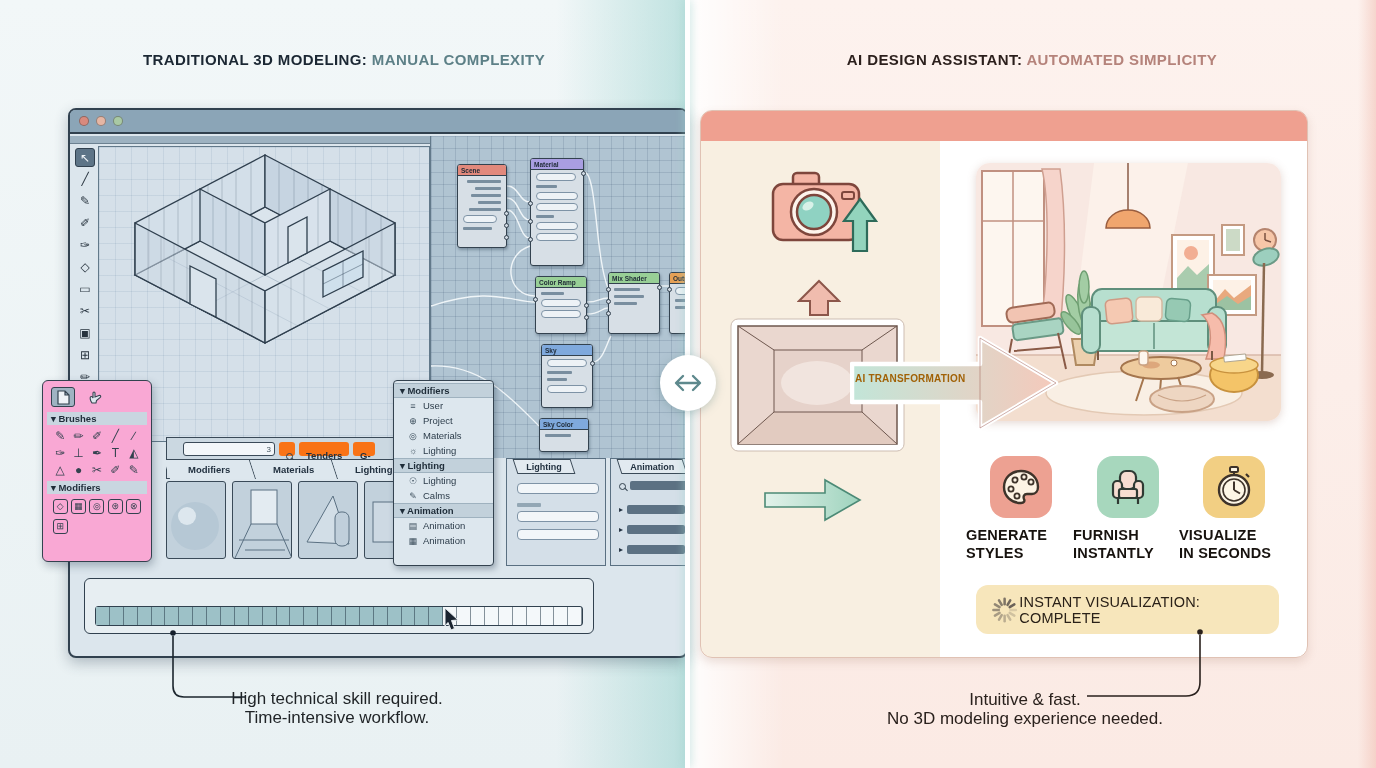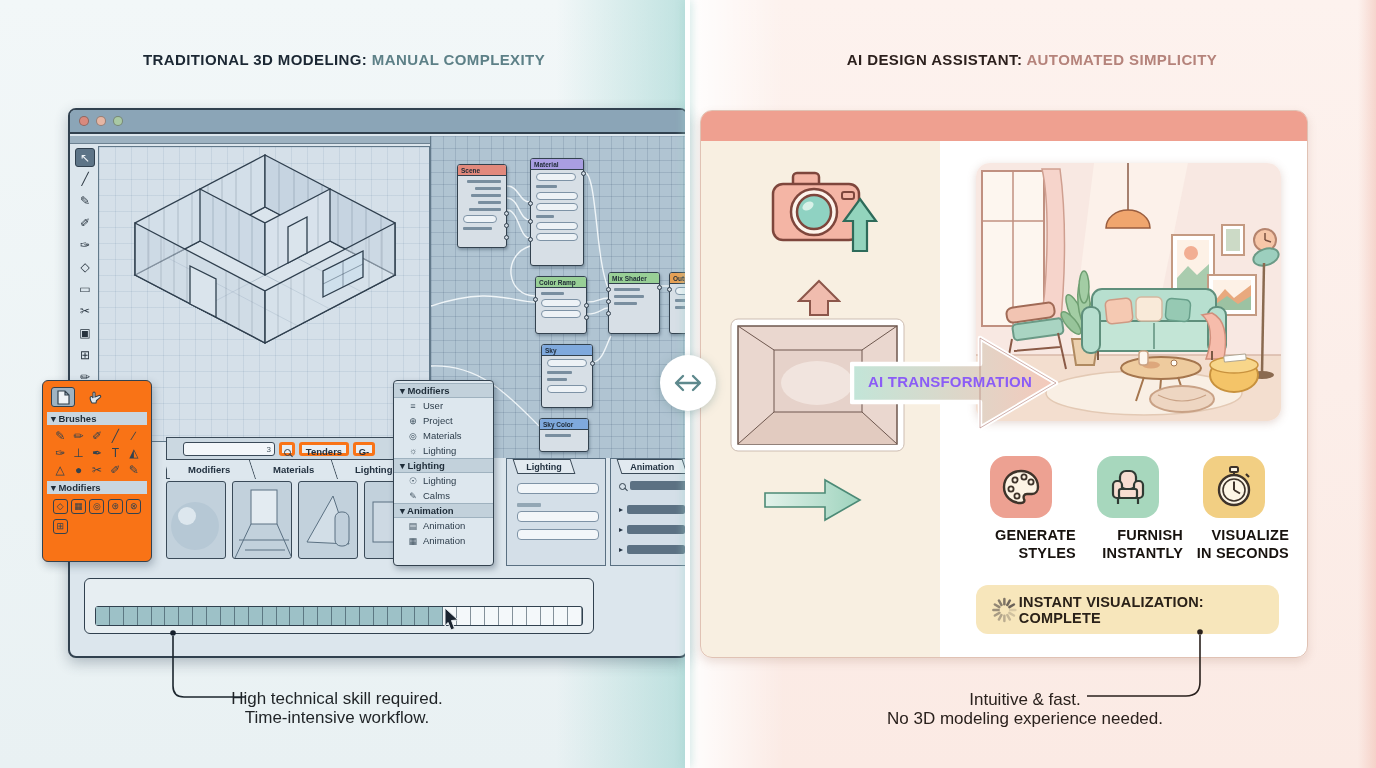--- a/index.html
+++ b/index.html
@@ -63,21 +63,21 @@
   .nhead { height:11px; font-size:6.5px; font-weight:bold; color:#1e2a36; line-height:11px;
     padding-left:3px; border-bottom:1px solid #33424f; border-radius:2px 2px 0 0; overflow:hidden; white-space:nowrap; }
   .tb { height:3px; background:rgba(90,115,135,.75); border-radius:1px; margin:4px 5px; }
   .nf { height:8px; background:#edf2f6; border:1px solid #7e93a6; border-radius:4px; margin:3px 5px; }
   .sock { position:absolute; width:5px; height:5px; border-radius:50%; background:#cfd9e2; border:1px solid #33424f; }
 
   .searchstrip { position:absolute; left:96px; top:327px; width:310px; height:23px; background:#cbd8e1;
     border:1px solid #3a4a58; z-index:3; }
   .sfield { position:absolute; left:16px; top:4px; width:92px; height:14px; background:#f2f6f9;
     border:1px solid #3a4a58; border-radius:3px; font-size:8px; text-align:right; padding:2px 3px 0 0; color:#44555f; }
-  .sbtn { position:absolute; top:4px; height:14px; background:#e8eef3; border:3px solid #f97316;
+  .sbtn { position:absolute; top:4px; height:14px; background:#e8eef3; border:7px solid #f97316;
     border-radius:3px; font-size:9.5px; font-weight:bold; color:#223140; text-align:center; line-height:13px; }
   .magicon { display:inline-block; width:7px; height:7px; border:1.4px solid #33424f; border-radius:50%; position:relative; top:1px; }
   .magicon::after { content:''; position:absolute; width:4px; height:1.4px; background:#33424f;
     transform:rotate(45deg); right:-3px; bottom:-1px; }
 
   .tabstrip { position:absolute; left:96px; top:350px; width:310px; height:19px; background:#d8e2ea;
     border:1px solid #3a4a58; border-top:none; z-index:3; display:flex; }
   .btab { height:19px; border-right:1px solid #3a4a58; transform:skewX(18deg); background:#dde7ee;
     display:flex; align-items:center; justify-content:center; }
   .btab span { transform:skewX(-18deg); font-size:9.5px; font-weight:bold; color:#223140; }
@@ -96,21 +96,21 @@
   .sprow .bar { width:58px; height:9px; background:#5c7183; border-radius:2px; }
 
   .outliner { position:absolute; left:323px; top:270px; width:101px; height:186px; background:#dde7ee;
     border:1.5px solid #33424f; border-radius:4px; box-shadow:2px 3px 6px rgba(30,50,70,.35);
     z-index:10; overflow:hidden; padding-top:2px; }
   .ogh { background:#c2d1db; border-top:1px solid #9fb2bf; border-bottom:1px solid #9fb2bf;
     font-size:9.5px; font-weight:bold; color:#1e2c38; padding:1px 0 1px 6px; }
   .ogi { display:flex; align-items:center; gap:5px; font-size:9.5px; color:#2c3c4a; padding:2px 0 2px 14px; }
   .ogi .oicon { font-size:9px; width:10px; text-align:center; color:#3c4e5c; }
 
-  .palette { position:absolute; left:42px; top:380px; width:110px; height:182px; background:#f97316;
+  .palette { position:absolute; left:42px; top:380px; width:110px; height:182px; background:#f9a8d4;
     border:1.5px solid #33424f; border-radius:6px; box-shadow:2px 4px 8px rgba(30,50,70,.3); z-index:20; padding:6px 8px; }
   .pal-top { display:flex; gap:8px; margin-bottom:5px; }
   .pal-tool { width:24px; height:20px; display:flex; align-items:center; justify-content:center; }
   .pal-tool.sel { background:#9fb3c2; border:1px solid #33424f; border-radius:3px; }
   .pal-head { background:#c9d6e0; margin:3px -4px; padding:1px 4px; font-size:9.5px; font-weight:bold; color:#1e2c38; }
   .pal-grid { display:grid; grid-template-columns:repeat(5,1fr); row-gap:1px; }
   .pal-grid .g { font-size:12px; color:#33424e; text-align:center; height:16px; line-height:16px; }
   .pal-box { width:15px; height:15px; border:1.2px solid #33424f; border-radius:3px; font-size:9px;
     line-height:13px; text-align:center; color:#33424e; margin:2px auto; }
 
@@ -132,30 +132,30 @@
 
   
   .card { position:absolute; left:700px; top:110px; width:608px; height:548px; border-radius:12px;
     border:1px solid #e0c2b4; box-shadow:0 4px 10px rgba(150,100,80,.18);
     background:linear-gradient(90deg,#f8efe1 0,#f8efe1 39.5%,#ffffff 39.5%,#ffffff 100%); z-index:2; }
   .cardhead2 { position:absolute; left:0; top:0; width:100%; height:30px; background:#efa090; border-radius:11px 11px 0 0; }
 
   .upload-label { position:absolute; left:30px; top:142px; width:180px; text-align:center;
     font-size:15.5px; font-weight:bold; color:#1f1713; letter-spacing:.2px; }
   .roombox { position:absolute; left:28px; top:206px; width:177px; height:136px; }
-  .transform-label { position:absolute; left:155px; top:265px; width:190px; text-align:center;
-    font-size:15px; font-weight:bold; color:#8b5cf6; letter-spacing:.2px; z-index:4; }
-
-  .feature { position:absolute; width:110px; text-align:right; }
+  .transform-label { position:absolute; left:155px; top:265px; width:190px; text-align:left;
+    font-size:10px; font-weight:bold; color:#a16207; letter-spacing:.2px; z-index:4; }
+
+  .feature { position:absolute; width:110px; text-align:left; }
   .ftile { width:62px; height:62px; border-radius:16px; margin:0 auto; display:flex; align-items:center; justify-content:center; }
   .flabel { margin-top:8px; font-size:14.5px; font-weight:bold; color:#17120e; line-height:18px; letter-spacing:.2px; }
 
   .banner { position:absolute; left:275px; top:474px; width:303px; height:49px; background:#f7e6bb;
     border-radius:12px; display:flex; align-items:center; }
-  .banner-label { font-size:14.5px; font-weight:bold; color:#2a2118; letter-spacing:.2px; }
+  .banner-label { font-size:14.5px; font-weight:normal; color:#2a2118; letter-spacing:.2px; }
 
   .ai-arrow { position:absolute; left:850px; top:332px; width:212px; height:102px; z-index:3; }
 </style>
 </head>
 <body>
 
 <div class="stage">
 
   <div class="bg-left"></div>
   <div class="bg-right"></div>

